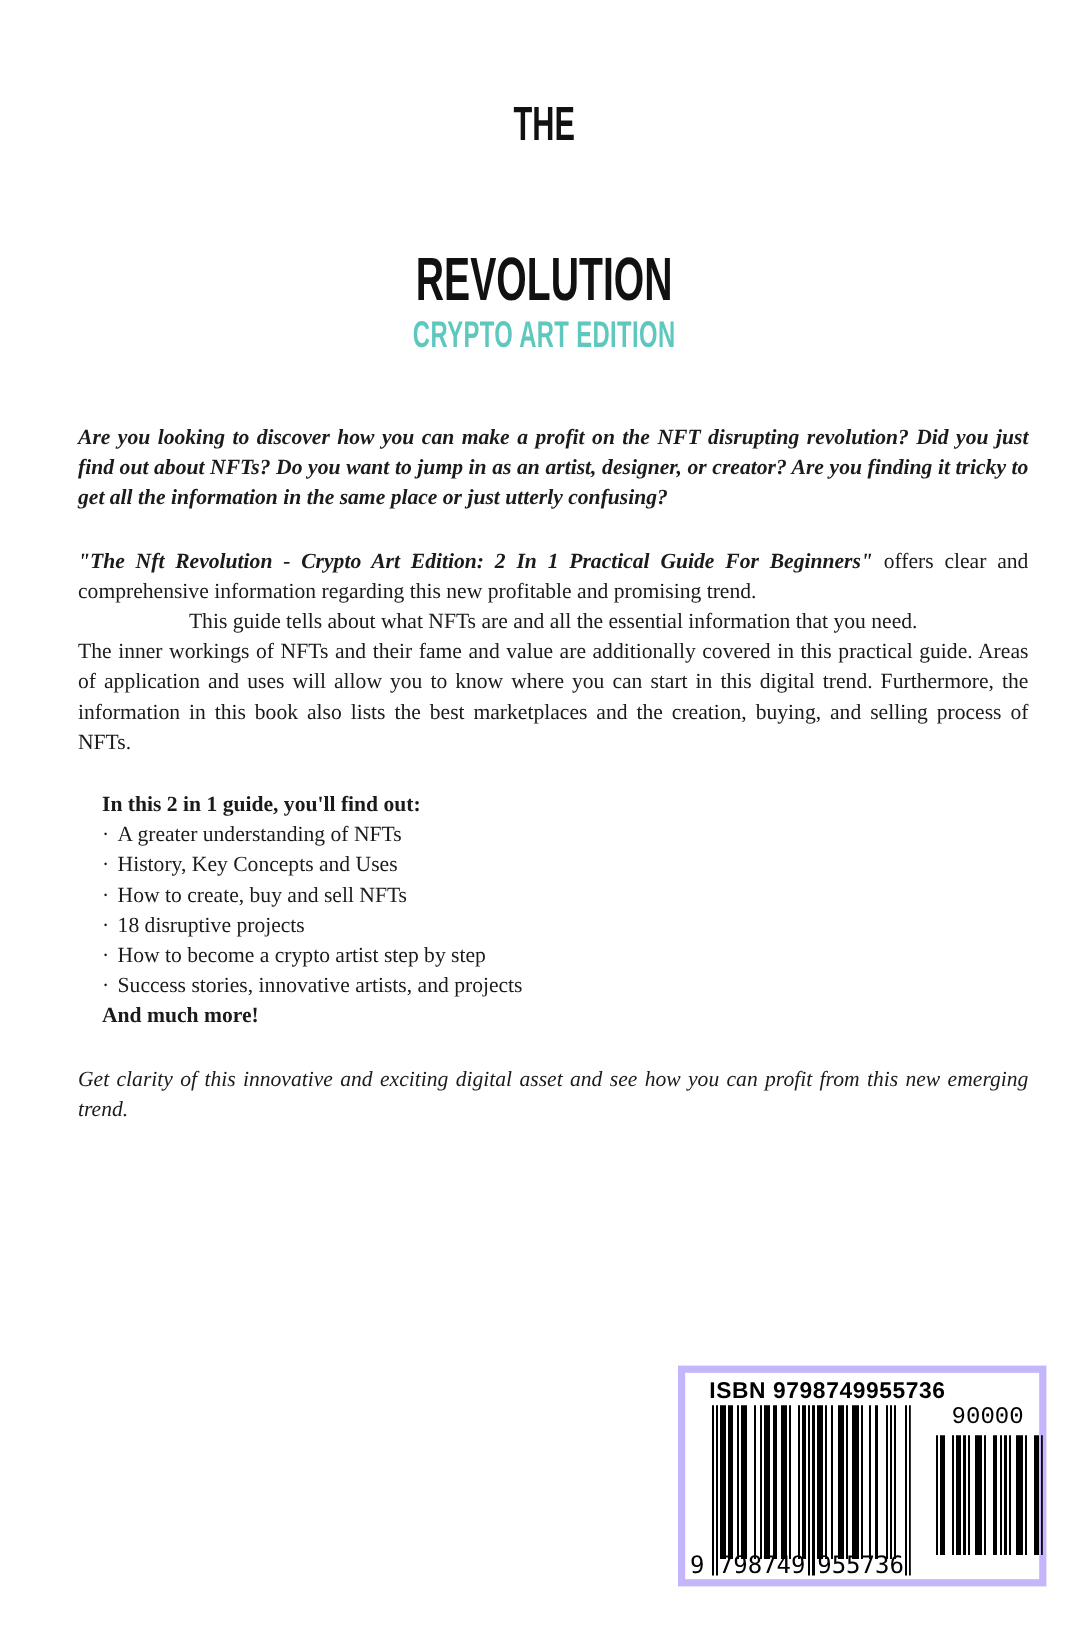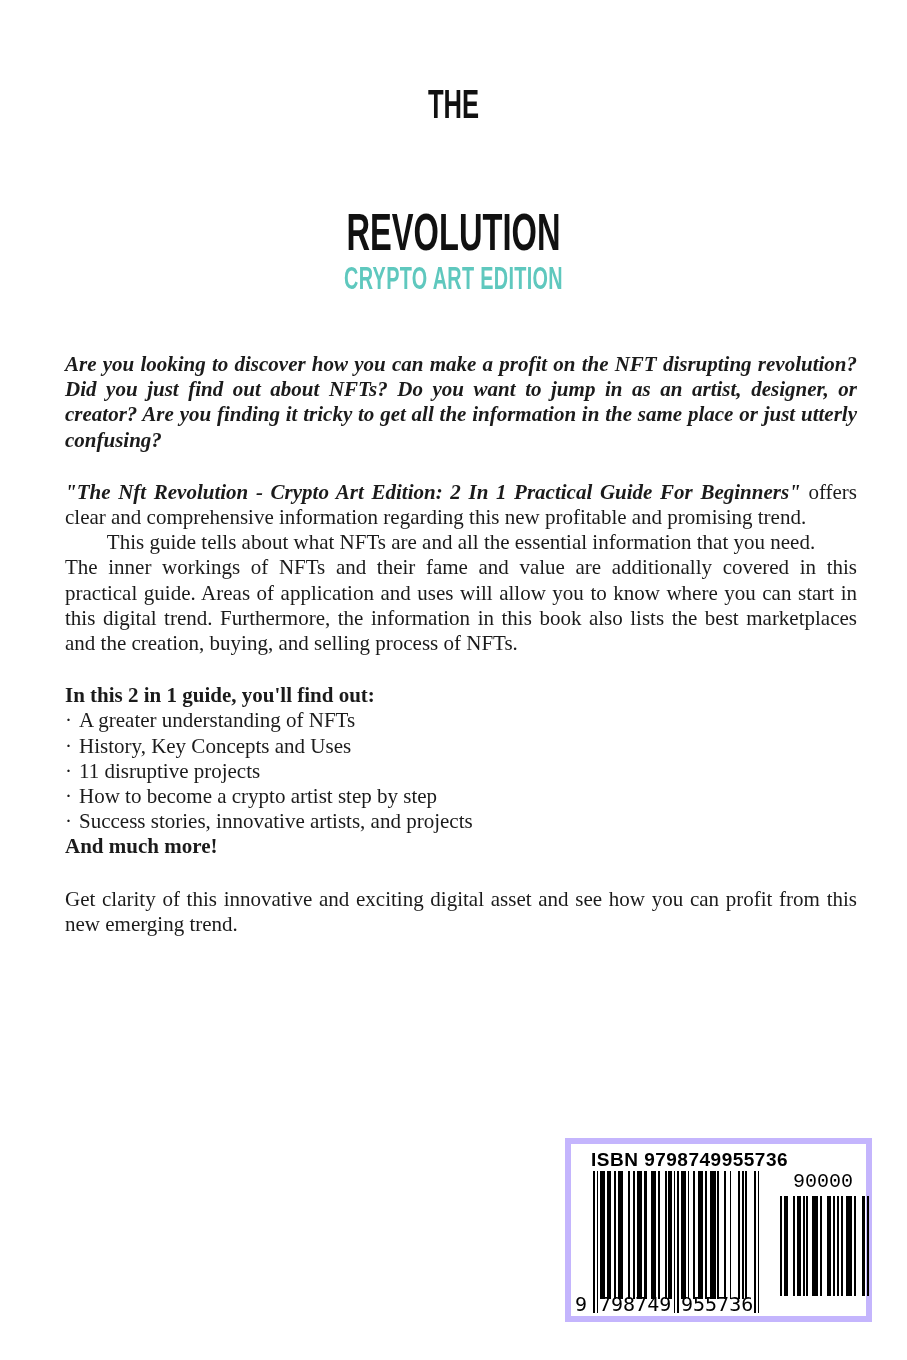--- a/index.html
+++ b/index.html
@@ -27,28 +27,28 @@
     top:117px;font-size:112px;
     font-family:"Liberation Serif",serif;
     font-weight:700;letter-spacing:1px;
   }
   .subtitle{top:207px;font-size:51px;color:#111111;}
   .edition{top:263px;font-size:31px;letter-spacing:0.5px;}
 
   
   .copy{
     position:absolute;left:65px;top:352px;width:792px;
-    font-size:21px;line-height:25.2px;
+    font-size:18px;line-height:25.2px;
   }
   .copy p{margin:0 0 27px 0;text-align:justify;}
   .bold-italic{font-weight:700;font-style:italic;}
   .bold{font-weight:700;}
-  .italic{}
+  .italic{font-style:italic;}
   .hook{text-align:left !important;}
-  .features{margin-bottom:27px;text-align:left;}
+  .features{margin-bottom:27px;text-align:left;margin-left:20px;}
   .feature-row{text-align:left;}
   .bullet{display:inline-block;margin-right:7px;}
   .single-line{text-align:center;}
 
   
   .barcode-box{
     position:absolute;left:565px;top:1138px;
     width:307px;height:184px;
     box-sizing:border-box;
     background:#ffffff;border:6px solid #c4b5fd;
@@ -89,21 +89,22 @@
 
     <p class="bold-italic">Are you looking to discover how you can make a profit on the NFT disrupting revolution? Did you just find out about NFTs? Do you want to jump in as an artist, designer, or creator? Are you finding it tricky to get all the information in the same place or just utterly confusing?</p>
 
 
     <p><span class="bold-italic">"The Nft Revolution - Crypto Art Edition: 2 In 1 Practical Guide For Beginners"</span><span> offers clear and comprehensive information regarding this new profitable and promising trend.</span><span class="single-line" style="display:block">This guide tells about what NFTs are and all the essential information that you need.</span><span style="display:block;text-align:justify">The inner workings of NFTs and their fame and value are additionally covered in this practical guide. Areas of application and uses will allow you to know where you can start in this digital trend. Furthermore, the information in this book also lists the best marketplaces and the creation, buying, and selling process of NFTs.</span></p>
 
     <div class="features">
       <div class="feature-row bold">In this 2 in 1 guide, you'll find out:</div>
       <div class="feature-row"><span class="bullet">·</span><span>A greater understanding of NFTs</span></div>
       <div class="feature-row"><span class="bullet">·</span><span>History, Key Concepts and Uses</span></div>
-      <div class="feature-row"><span class="bullet">·</span><span>11 disruptive projects</span></div>
+      <div class="feature-row"><span class="bullet">·</span><span>How to create, buy and sell NFTs</span></div>
+      <div class="feature-row"><span class="bullet">·</span><span>18 disruptive projects</span></div>
       <div class="feature-row"><span class="bullet">·</span><span>How to become a crypto artist step by step</span></div>
       <div class="feature-row"><span class="bullet">·</span><span>Success stories, innovative artists, and projects</span></div>
       <div class="feature-row bold">And much more!</div>
     </div>
 
     <p class="italic">Get clarity of this innovative and exciting digital asset and see how you can profit from this new emerging trend.</p>
   </div>
 
   <div class="barcode-box">
     <div class="isbn-label">ISBN 9798749955736</div>

